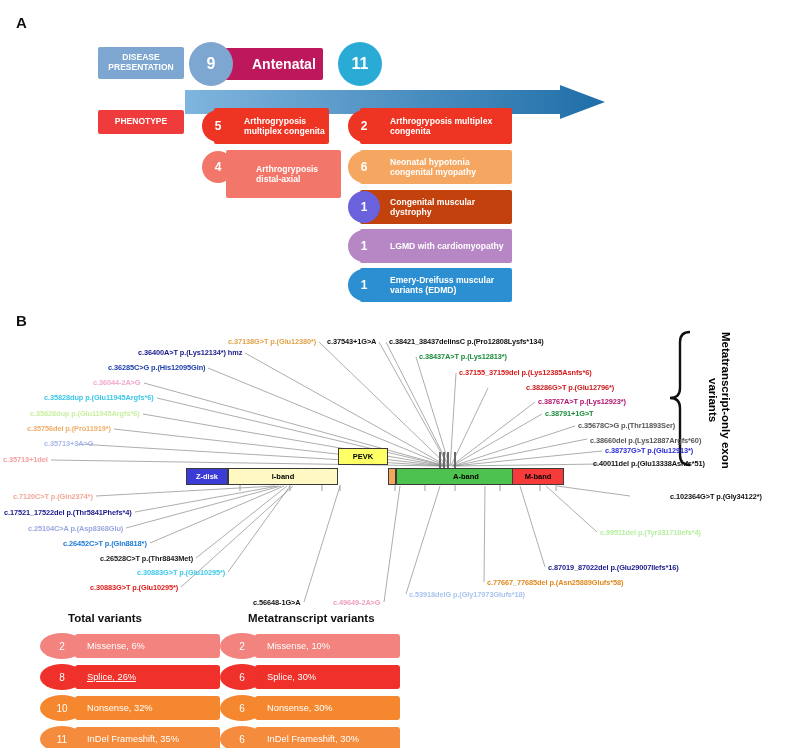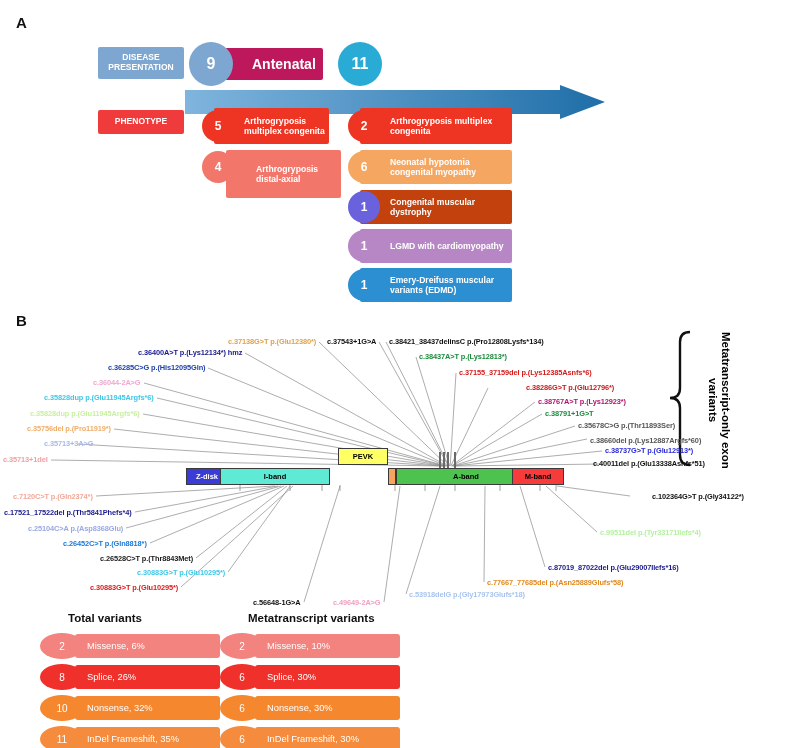--- a/index.html
+++ b/index.html
@@ -142,21 +142,21 @@
         <line x1="440" y1="452" x2="440" y2="468" stroke="#6a6a6a" stroke-width="2"></line>
         <line x1="444" y1="452" x2="444" y2="468" stroke="#6a6a6a" stroke-width="2"></line>
         <line x1="448" y1="452" x2="448" y2="468" stroke="#6a6a6a" stroke-width="2"></line>
         <line x1="455" y1="452" x2="455" y2="468" stroke="#6a6a6a" stroke-width="2"></line>
       </g>
     <path id="bracket" d="M 690 332 q -10 0 -10 10 L 680 388 q 0 10 -10 10 q 10 0 10 10 L 680 455 q 0 10 10 10" stroke="#111" stroke-width="2.4" fill="none"></path>
   </svg>
 
   <div id="domain-bar-wrap">
       <div class="domain-bar" style="left: 186px; top: 468px; width: 42px; height: 17px; background: rgb(59, 59, 214); color: rgb(255, 255, 255);">Z-disk</div>
-      <div class="domain-bar" style="left: 220px; top: 468px; width: 110px; height: 17px; background: #5eead4; color: rgb(0, 0, 0);">I-band</div>
+      <div class="domain-bar" style="left: 228px; top: 468px; width: 110px; height: 17px; background: #fef9c3; color: rgb(0, 0, 0);">I-band</div>
       <div class="domain-bar" style="left: 338px; top: 448px; width: 50px; height: 17px; background: rgb(255, 255, 102); color: rgb(0, 0, 0);">PEVK</div>
       <div class="domain-bar" style="left: 388px; top: 468px; width: 8px; height: 17px; background: rgb(246, 165, 92); color: rgb(0, 0, 0);"></div>
       <div class="domain-bar" style="left: 396px; top: 468px; width: 140px; height: 17px; background: rgb(78, 194, 78); color: rgb(0, 0, 0);">A-band</div>
       <div class="domain-bar" style="left: 512px; top: 468px; width: 52px; height: 17px; background: rgb(247, 59, 59); color: rgb(0, 0, 0);">M-band</div>
     </div>
 
   <div class="vlabel" style="left:692px;top:330px;width:40px;height:140px;">Metatranscript-only exon variants</div>
 
   <div id="variant-labels">
       <div class="vlab" style="left: 3px; top: 455px; color: rgb(242, 160, 160);">c.35713+1del</div>
@@ -185,28 +185,28 @@
       <div class="vlab" style="left: 63px; top: 539px; color: rgb(26, 122, 214);">c.26452C&gt;T p.(Gln8818*)</div>
       <div class="vlab" style="left: 100px; top: 554px; color: rgb(26, 26, 26);">c.26528C&gt;T p.(Thr8843Met)</div>
       <div class="vlab" style="left: 137px; top: 568px; color: rgb(62, 200, 232);">c.30883G&gt;T p.(Glu10295*)</div>
       <div class="vlab" style="left: 90px; top: 583px; color: rgb(224, 26, 26);">c.30883G&gt;T p.(Glu10295*)</div>
       <div class="vlab" style="left: 253px; top: 598px; color: rgb(17, 17, 17);">c.56648-1G&gt;A</div>
       <div class="vlab" style="left: 333px; top: 598px; color: rgb(240, 160, 192);">c.49649-2A&gt;G</div>
       <div class="vlab" style="left: 409px; top: 590px; color: rgb(168, 196, 238);">c.53918delG p.(Gly17973Glufs*18)</div>
       <div class="vlab" style="left: 487px; top: 578px; color: rgb(224, 138, 32);">c.77667_77685del p.(Asn25889Glufs*58)</div>
       <div class="vlab" style="left: 548px; top: 563px; color: rgb(26, 26, 140);">c.87019_87022del p.(Glu29007Ilefs*16)</div>
       <div class="vlab" style="left: 600px; top: 528px; color: rgb(180, 240, 160);">c.99511del p.(Tyr33171Ilefs*4)</div>
-      <div class="vlab" style="left: 652px; top: 492px; color: rgb(17, 17, 17);">c.102364G&gt;T p.(Gly34122*)</div>
+      <div class="vlab" style="left: 670px; top: 492px; color: rgb(17, 17, 17);">c.102364G&gt;T p.(Gly34122*)</div>
     </div>
 
   <div id="tables">
       <div class="tbl-title" style="left: 68px; top: 612px;">Total variants</div>
       <div class="pill" style="left: 75px; top: 634px; width: 145px; height: 24px; background: rgb(242, 131, 126);">Missense, 6%</div>
       <div class="oval" style="left: 40px; top: 633px; width: 44px; height: 26px; background: rgb(242, 131, 126);">2</div>
-      <div class="pill" style="left: 75px; top: 665px; width: 145px; height: 24px; background: rgb(240, 48, 42);">Splice, 26%</div>
+      <div class="pill" style="left: 75px; top: 665px; width: 145px; height: 24px; background: rgb(240, 48, 42); text-decoration: underline;">Splice, 26%</div>
       <div class="oval" style="left: 40px; top: 664px; width: 44px; height: 26px; background: rgb(240, 48, 42);">8</div>
       <div class="pill" style="left: 75px; top: 696px; width: 145px; height: 24px; background: rgb(245, 135, 46);">Nonsense, 32%</div>
       <div class="oval" style="left: 40px; top: 695px; width: 44px; height: 26px; background: rgb(245, 135, 46);">10</div>
       <div class="pill" style="left: 75px; top: 727px; width: 145px; height: 24px; background: rgb(245, 139, 60);">InDel Frameshift, 35%</div>
       <div class="oval" style="left: 40px; top: 726px; width: 44px; height: 26px; background: rgb(245, 139, 60);">11</div>
       <div class="tbl-title" style="left: 248px; top: 612px;">Metatranscript variants</div>
       <div class="pill" style="left: 255px; top: 634px; width: 145px; height: 24px; background: rgb(242, 131, 126);">Missense, 10%</div>
       <div class="oval" style="left: 220px; top: 633px; width: 44px; height: 26px; background: rgb(242, 131, 126);">2</div>
       <div class="pill" style="left: 255px; top: 665px; width: 145px; height: 24px; background: rgb(240, 48, 42);">Splice, 30%</div>
       <div class="oval" style="left: 220px; top: 664px; width: 44px; height: 26px; background: rgb(240, 48, 42);">6</div>

